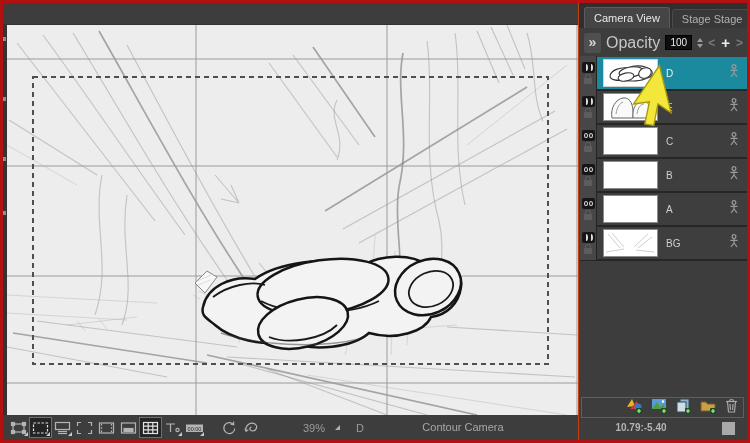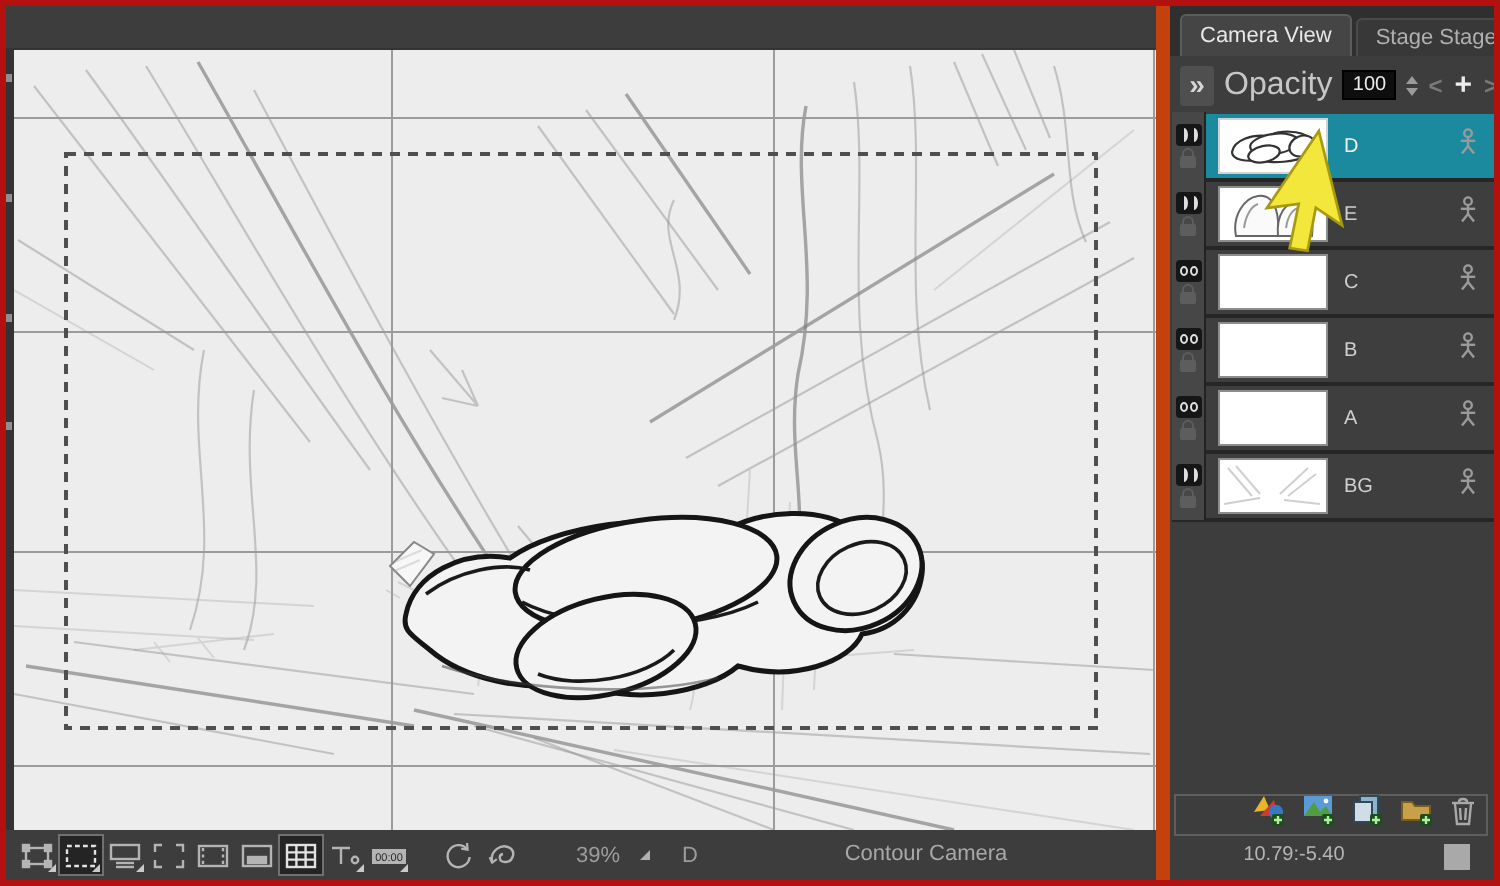--- a/index.html
+++ b/index.html
@@ -29,21 +29,21 @@
   
   .bottom-bar{position:absolute;left:0;top:412px;width:575px;height:25px;background:#3d3d3d;display:flex;align-items:center;padding:0 0 0 5px;}
   .slot{width:21px;height:19px;display:flex;align-items:center;justify-content:center;position:relative;margin-right:1px;flex:none;}
   .slot.active{background:#242424;outline:1px solid #707070;}
   .slot svg{stroke:#b4b4b4;fill:none;stroke-width:1.2;}
   .slot.active svg{stroke:#e2e2e2;}
   .dd{position:absolute;right:1px;bottom:1px;width:0;height:0;border-left:4px solid transparent;border-bottom:4px solid #c9c9c9;}
   .btxt{font-size:11px;color:#9c9c9c;flex:none;}
   .status-tool{position:absolute;left:395px;top:412px;width:130px;height:25px;line-height:25px;text-align:center;font-size:11px;color:#a8a8a8;}
   
-  .panel{position:absolute;left:575px;top:0;width:169px;height:437px;background:#3d3d3d;border-left:7px solid #c2410c;}
+  .panel{position:absolute;left:575px;top:0;width:169px;height:437px;background:#3d3d3d;border-left:1px solid #c2410c;}
   .tabs{height:25px;background:#2f2f2f;display:flex;align-items:flex-end;padding-left:5px;}
   .tab{font-size:11px;padding:0 9px;border:1px solid #5c5c5c;border-bottom:none;border-radius:3px 3px 0 0;white-space:nowrap;}
   .tab.active{height:21px;line-height:21px;background:#454545;color:#e8e8e8;}
   .tab.inactive{height:19px;line-height:19px;background:#383838;color:#b0b0b0;border-color:#4a4a4a;margin-left:2px;}
   .tab-ctrls{margin-left:auto;display:flex;align-items:center;padding:0 3px 5px 0;color:#e0e0e0;font-weight:bold;}
   .tab-ctrls .plus{font-size:14px;line-height:10px;}
   .ptool{height:29px;display:flex;align-items:center;padding:0 5px;gap:5px;}
   .collapse-btn{width:17px;height:20px;background:#4f4f4f;border-radius:2px;color:#d6d6d6;font-size:14px;font-weight:bold;text-align:center;line-height:18px;flex:none;}
   .op-label{font-size:16px;color:#c6c6c6;margin-left:auto;}
   .op-input{width:27px;height:15px;background:#0e0e0e;color:#ececec;border:1px solid #000;font-size:10px;text-align:center;font-family:"Liberation Sans",sans-serif;padding:0;}
@@ -65,21 +65,21 @@
   .lock:before{content:'';position:absolute;top:-4px;left:1px;width:4px;height:4px;border:1.5px solid #5d5d5d;border-bottom:none;border-radius:3px 3px 0 0;}
   .thumb{width:55px;height:28px;background:#fff;border:1px solid #8d8d8d;margin-left:6px;flex:none;overflow:hidden;}
   .layer-row.selected .thumb{border-color:#d2d2d2;}
   .layer-label{margin-left:8px;font-size:10px;color:#cfcfcf;}
   .layer-row.selected .layer-label{color:#f2f2f2;}
   .person{margin-left:auto;margin-right:8px;flex:none;}
   .person svg{stroke:#9a9a9a;fill:none;stroke-width:1.2;}
   
   .actions{position:absolute;left:2px;right:3px;bottom:22px;height:21px;border:1px solid #5e5e5e;display:flex;align-items:center;justify-content:flex-end;gap:8px;padding-right:5px;background:#3d3d3d;}
   .status-row{position:absolute;left:0;right:0;bottom:0;height:22px;}
-  .coords{position:absolute;left:22px;top:4px;width:80px;text-align:center;font-size:10px;color:#b5b5b5;}
+  .coords{position:absolute;left:22px;top:4px;width:80px;text-align:center;font-size:10px;color:#b5b5b5;font-weight:bold;}
   .stop-btn{position:absolute;right:12px;top:4px;width:13px;height:13px;background:#a9a9a9;}
 </style>
 </head>
 <body>
 
 <div class="window">
 
   <div class="left-strip">
     <i></i>
       <i style="margin-top:56px"></i>
@@ -227,21 +227,21 @@
           <path d="M12.5,4.5 A5.5,5.5 0 1 0 13.8,8.5"></path>
           <path d="M12.5,1.5 L12.8,4.8 L9.6,4.3" stroke-width="1.1"></path>
         </svg>
     </div>
     <div class="slot">
       <svg width="16" height="15" viewBox="0 0 16 15">
           <path d="M3,11 C2,5 8,1.5 12,4 C15,6 13.5,11 9.5,11 C6.5,11 6,7.5 8.5,7"></path>
           <path d="M1.8,8.6 L3.1,11.3 L5.4,9.6" stroke-width="1.1"></path>
         </svg>
     </div>
-    <span class="btxt" style="margin-left:26px">39%</span>
+    <span class="btxt" style="margin-left:41px">39%</span>
     <span style="margin-left:10px;width:0;height:0;border-left:5px solid transparent;border-bottom:5px solid #b0b0b0;flex:none"></span>
     <span class="btxt" style="margin-left:16px">D</span>
   </div>
   <div class="status-tool">Contour Camera</div>
 
   <div class="panel">
 
     <div class="tabs">
       <div class="tab active">Camera View</div>
       <div class="tab inactive">Stage Stage</div>

